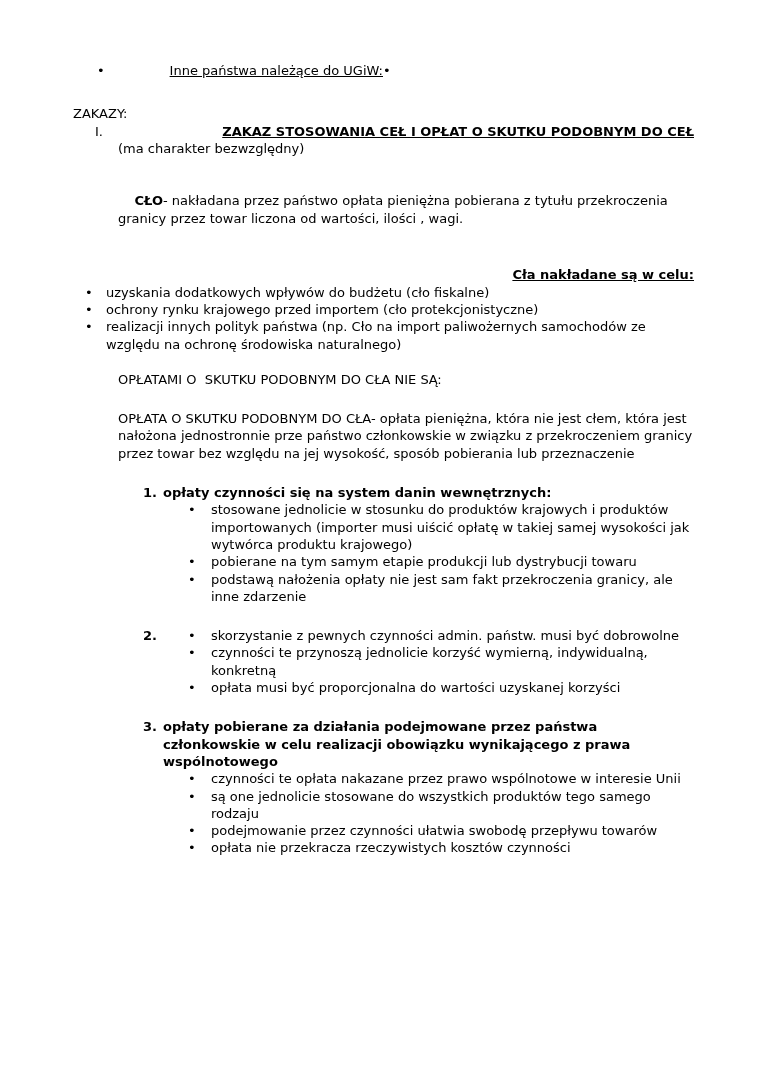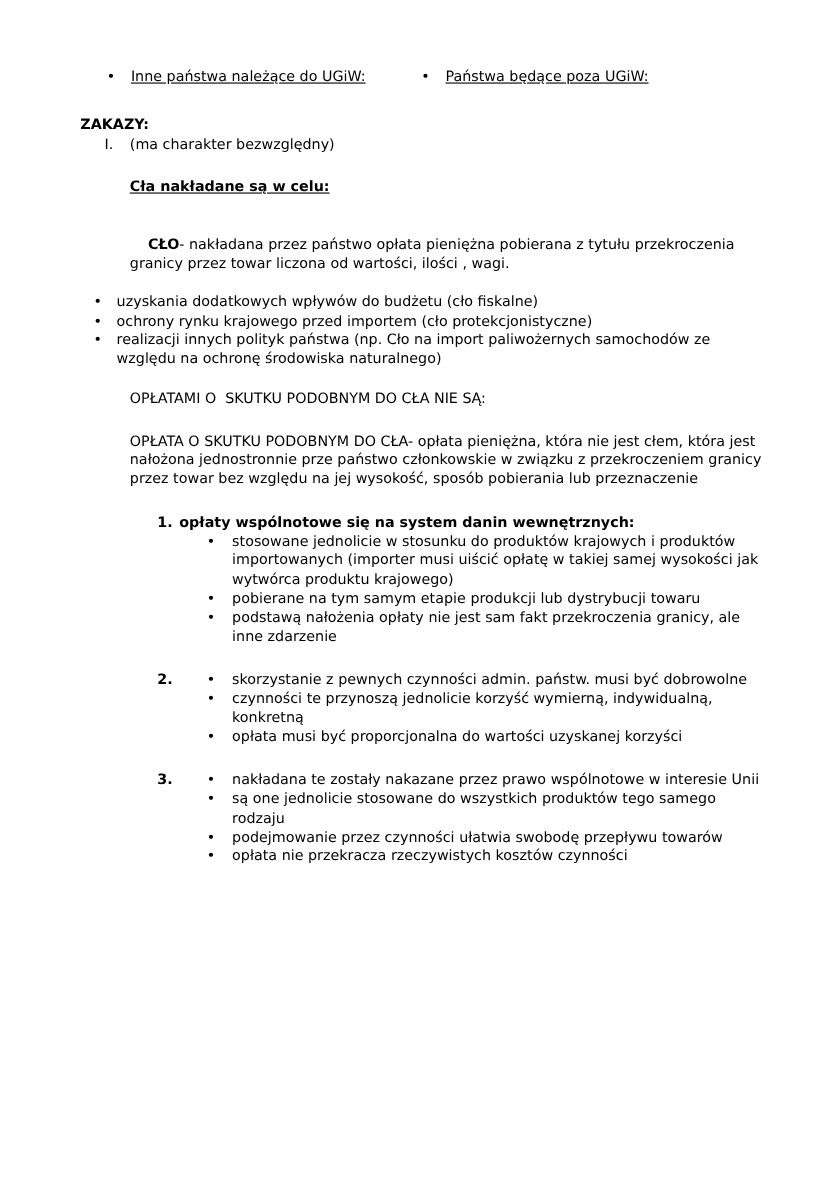--- a/index.html
+++ b/index.html
@@ -15,37 +15,37 @@
     overflow: hidden;
   }
   .page {
     box-sizing: border-box;
     width: 760px;
     height: 1075px;
     padding: 62px 66px 0 73px;
     font-size: 13px;
     line-height: 17.3px;
   }
-  .u { text-decoration: underline; }
+  .u { text-decoration: underline; text-align: right; }
   .b { font-weight: bold; }
   .pre { white-space: pre-wrap; }
 
   
   .brow { display: flex; align-items: flex-start; }
   .glyph { flex: 0 0 21px; }
   .btext { flex: 1 1 auto; }
 
   
   .two-col { display: flex; margin-left: 24px; margin-bottom: 26px; }
   .col-left  { width: 286px; flex: 0 0 286px; }
   .col-right { flex: 1 1 auto; }
   .col-left .glyph, .col-right .glyph { flex: 0 0 22px; }
 
   
-  .zakazy { font-weight: bold; }
+  .zakazy { font-weight: normal; }
 
   
   .roman-row { display: flex; align-items: flex-start; }
   .roman { flex: 0 0 23px; margin-left: 22px; }
   .roman-content { flex: 1 1 auto; }
 
   
   .p-indent { margin-left: 45px; }
   .gap-top    { margin-top: 18px; }
   .gap-top-lg { margin-top: 22px; }
@@ -73,40 +73,40 @@
         <span class="glyph">•</span>
         <div class="btext">
           <div class="u">Inne państwa należące do UGiW:</div>
         </div>
       </div>
     </div>
     <div class="col-right">
       <div class="brow">
         <span class="glyph">•</span>
         <div class="btext">
-          <div class="u">Państwa będące poza UGiW: </div>
         </div>
       </div>
     </div>
   </div>
 
   <div class="zakazy">ZAKAZY:</div>
 
   <div class="roman-row">
     <span class="roman">I.</span>
     <div class="roman-content">
+      <div class="b u">ZAKAZ STOSOWANIA CEŁ I OPŁAT O SKUTKU PODOBNYM DO CEŁ </div>
       <div>(ma charakter bezwzględny)</div>
     </div>
   </div>
 
-  <div class="p-indent gap-top-lg b u">Cła nakładane są w celu:</div>
-
   <div class="p-indent gap-top pre">
     <span class="b">CŁO</span><span>- nakładana przez państwo opłata pieniężna pobierana z tytułu przekroczenia granicy przez towar liczona od wartości, ilości , wagi.</span>
   </div>
+
+  <div class="p-indent gap-top-lg b u">Cła nakładane są w celu:</div>
 
   <div class="brow cel-bullet">
     <span class="glyph">•</span>
     <div class="btext">uzyskania dodatkowych wpływów do budżetu (cło fiskalne)</div>
   </div>
   <div class="brow cel-bullet">
     <span class="glyph">•</span>
     <div class="btext">ochrony rynku krajowego przed importem (cło protekcjonistyczne)</div>
   </div>
   <div class="brow cel-bullet">
@@ -114,21 +114,21 @@
     <div class="btext">realizacji innych polityk państwa (np. Cło na import paliwożernych samochodów ze względu na ochronę środowiska naturalnego)</div>
   </div>
 
   <div class="p-indent gap-top pre">OPŁATAMI O  SKUTKU PODOBNYM DO CŁA NIE SĄ:</div>
 
   <div class="p-indent gap-top-lg pre">OPŁATA O SKUTKU PODOBNYM DO CŁA- opłata pieniężna, która nie jest cłem, która jest nałożona jednostronnie prze państwo członkowskie w związku z przekroczeniem granicy przez towar bez względu na jej wysokość, sposób pobierania lub przeznaczenie</div>
 
   <div class="num-item gap-top-lg">
     <span class="num">1.</span>
     <div class="num-content">
-      <div class="num-title">opłaty wspólnotowe się na system danin wewnętrznych:</div>
+      <div class="num-title">opłaty czynności się na system danin wewnętrznych:</div>
       <div class="sub-bullet">
         <span class="glyph">•</span>
         <div class="btext">stosowane jednolicie w stosunku do produktów krajowych i produktów importowanych (importer musi uiścić opłatę w takiej samej wysokości jak wytwórca produktu krajowego)</div>
       </div>
       <div class="sub-bullet">
         <span class="glyph">•</span>
         <div class="btext">pobierane na tym samym etapie produkcji lub dystrybucji towaru</div>
       </div>
       <div class="sub-bullet">
         <span class="glyph">•</span>
@@ -151,23 +151,24 @@
       <div class="sub-bullet">
         <span class="glyph">•</span>
         <div class="btext">opłata musi być proporcjonalna do wartości uzyskanej korzyści</div>
       </div>
     </div>
   </div>
 
   <div class="num-item gap-top-lg">
     <span class="num">3.</span>
     <div class="num-content">
+      <div class="num-title">opłaty pobierane za działania podejmowane przez państwa członkowskie w celu realizacji obowiązku wynikającego z prawa wspólnotowego</div>
       <div class="sub-bullet">
         <span class="glyph">•</span>
-        <div class="btext">nakładana te zostały nakazane przez prawo wspólnotowe w interesie Unii</div>
+        <div class="btext">czynności te opłata nakazane przez prawo wspólnotowe w interesie Unii</div>
       </div>
       <div class="sub-bullet">
         <span class="glyph">•</span>
         <div class="btext">są one jednolicie stosowane do wszystkich produktów tego samego rodzaju</div>
       </div>
       <div class="sub-bullet">
         <span class="glyph">•</span>
         <div class="btext">podejmowanie przez czynności ułatwia swobodę przepływu towarów</div>
       </div>
       <div class="sub-bullet">

